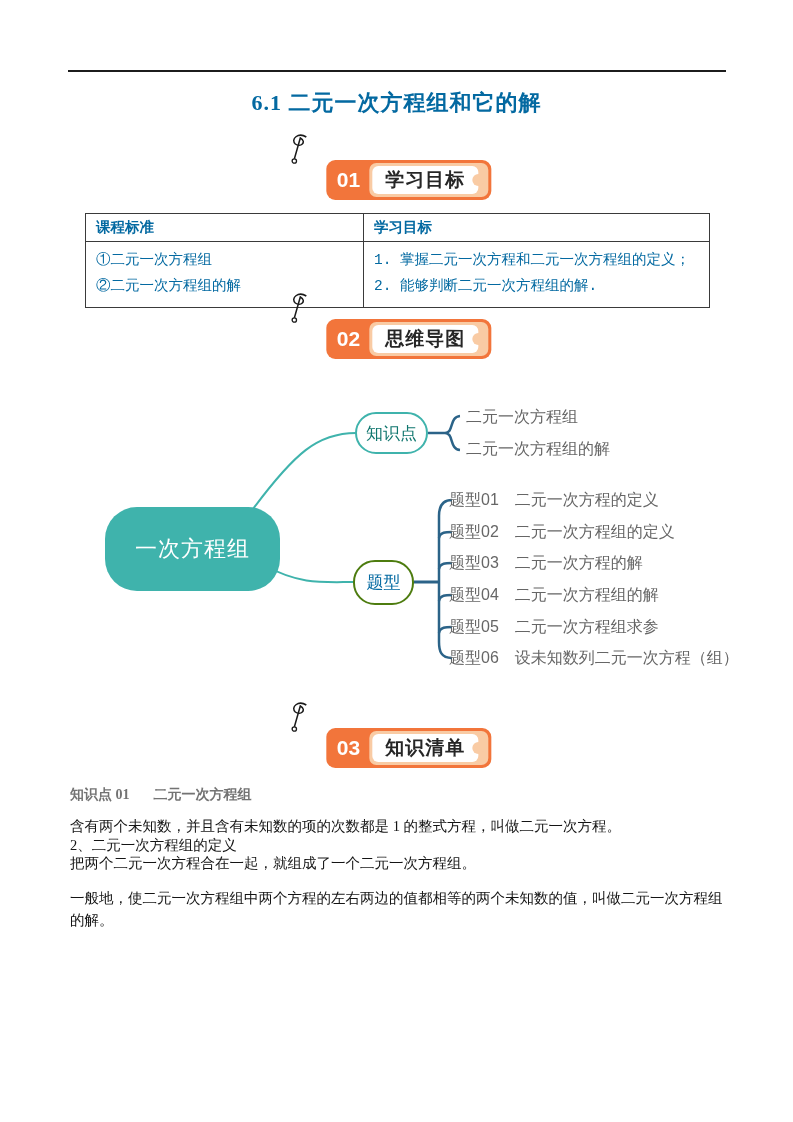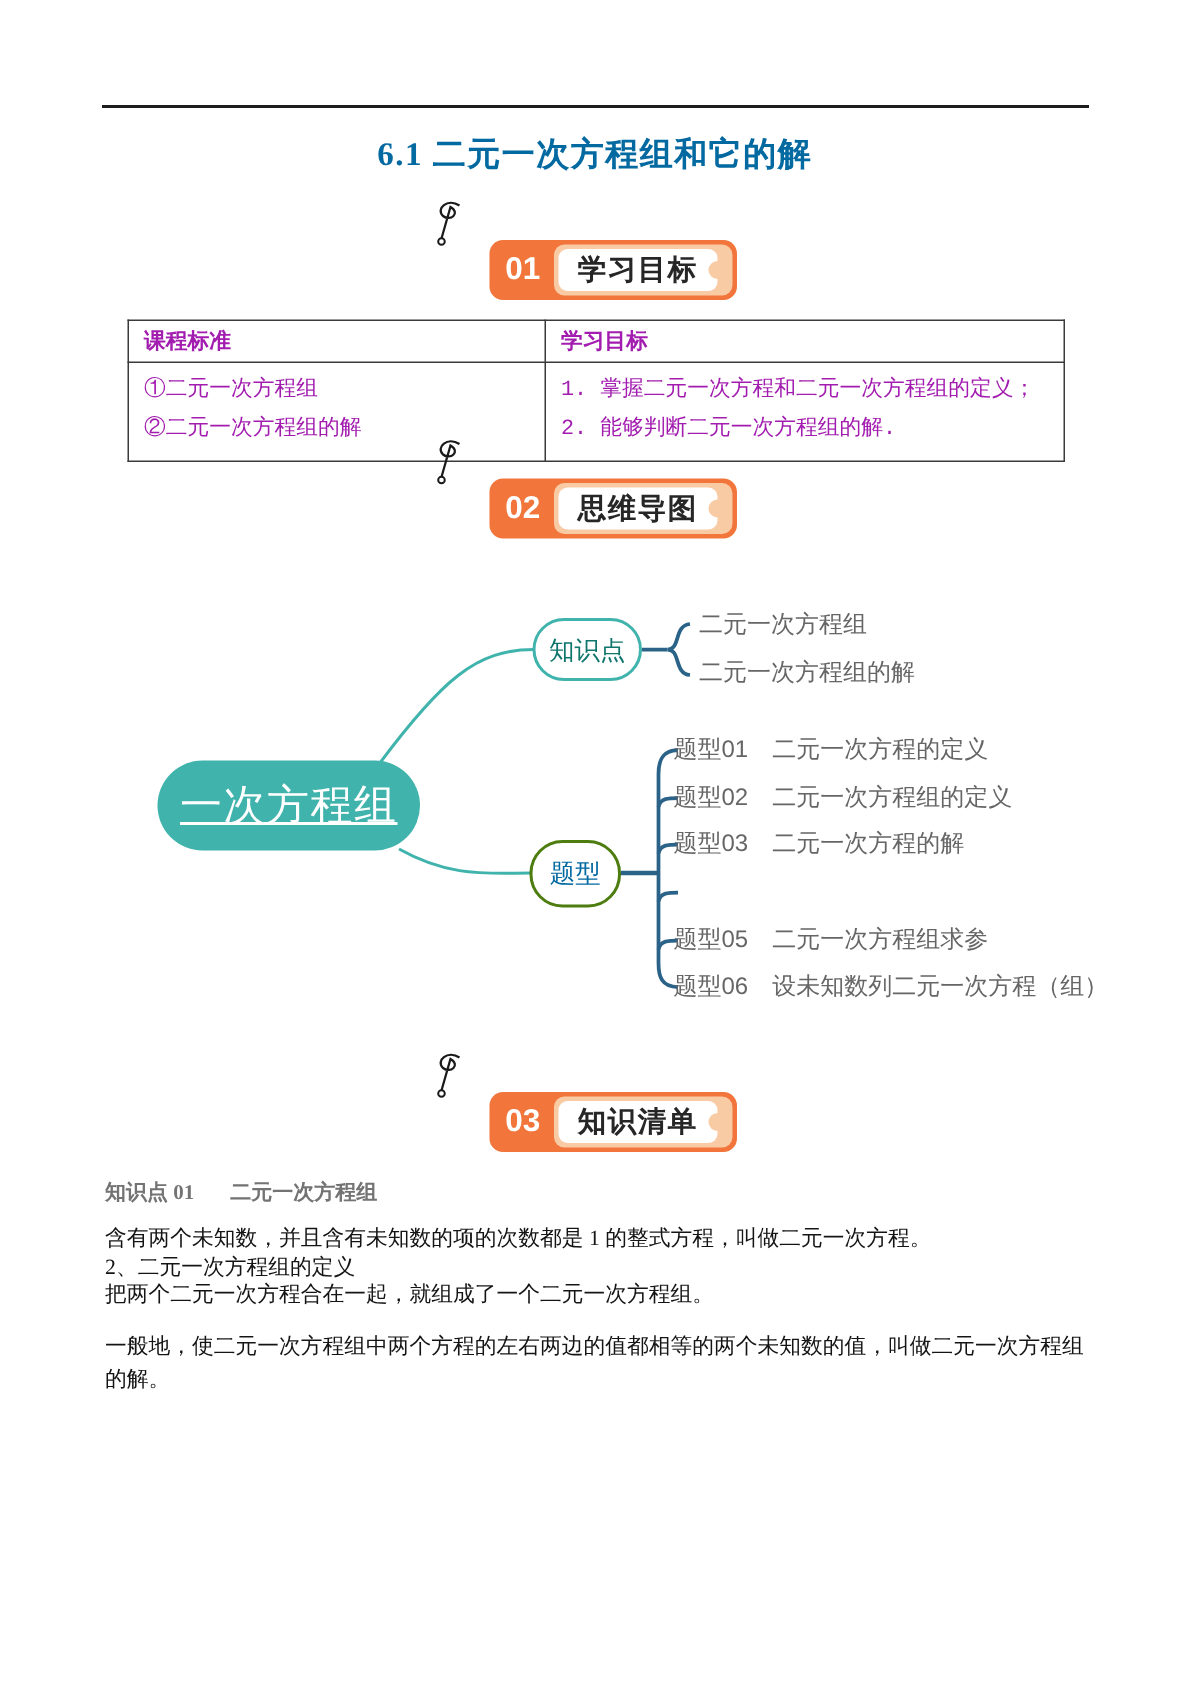--- a/index.html
+++ b/index.html
@@ -24,32 +24,32 @@
                      padding:3px 10px 3px 3px; display:flex; align-items:stretch; }
   .badge-label { background:#fff; border-radius:6px; padding:0 13px; display:flex; align-items:center;
                  font-weight:700; font-size:19px; color:#262626; letter-spacing:1px; }
   .badge-labelwrap::after { content:""; position:absolute; right:4px; top:50%;
                  transform:translateY(-50%); width:12px; height:12px; border-radius:50%;
                  background:#F9CBA4; }
 
   
   .obj-table { position:absolute; left:85px; top:213px; width:625px; border-collapse:collapse; }
   .obj-table th, .obj-table td { border:1.5px solid #3a3a3a; text-align:left; vertical-align:middle;
-                 font-size:14.5px; color:#a21caf; padding:4px 10px; }
+                 font-size:14.5px; color:#0369a1; padding:4px 10px; }
   .obj-table th { font-weight:700; height:27px; }
   .obj-table td { padding:5px 10px 8px 10px;font-family:Liberation Mono, monospace; }
   .cell-line { line-height:26px; }
 
   
   .mindmap { position:absolute; left:0; top:390px; width:793px; height:300px;
              font-family:"Liberation Sans","DejaVu Sans",sans-serif; }
   .mindmap svg { position:absolute; left:0; top:0; }
   .mm-node { position:absolute; display:flex; align-items:center; justify-content:center; }
-  .mm-root { left:105px; top:117px; width:175px; height:60px; border-radius:32px;
-             background:#3FB3AC; color:#fff; font-size:28px; letter-spacing:1px;text-decoration:underline; }
+  .mm-root { left:105px; top:117px; width:175px; height:84px; border-radius:32px;
+             background:#3FB3AC; color:#fff; font-size:22px; letter-spacing:1px; }
   .mm-zsd  { left:355px; top:22px;  width:73px; height:42px; border-radius:21px;
              background:#fff; border:2px solid #3FB3AC; color:#0f766e; font-size:17px; }
   .mm-tx   { left:353px; top:170px; width:61px; height:45px; border-radius:22px;
              background:#fff; border:2px solid #4d7c0f; color:#0369a1; font-size:17px; }
   .mm-leaf { position:absolute; transform:translateY(-50%); white-space:nowrap;
              font-size:16px; color:#666; }
   .mm-leaf.kn { left:466px; }
   .mm-leaf.tx { left:449px; }
 
   
@@ -137,20 +137,21 @@
     <div class="mm-node mm-root">一次方程组</div>
     <div class="mm-node mm-zsd">知识点</div>
     <div class="mm-node mm-tx">题型</div>
 
     <div class="mm-leaf kn" style="top:27px;">二元一次方程组</div>
     <div class="mm-leaf kn" style="top:59px;">二元一次方程组的解</div>
 
     <div class="mm-leaf tx" style="top:110px;">题型01　二元一次方程的定义</div>
     <div class="mm-leaf tx" style="top:142px;">题型02　二元一次方程组的定义</div>
     <div class="mm-leaf tx" style="top:173px;">题型03　二元一次方程的解</div>
+    <div class="mm-leaf tx" style="top:205px;">题型04　二元一次方程组的解</div>
     <div class="mm-leaf tx" style="top:237px;">题型05　二元一次方程组求参</div>
     <div class="mm-leaf tx" style="top:268px;">题型06　设未知数列二元一次方程（组）</div>
   </div>
 
   <div class="badge" style="top:728px;">
     <svg class="pin" width="24" height="34" viewBox="0 0 24 34">
       <path d="M18 4 C10 -1 2 6 7 11 C12 15 19 9 12 5 L6 26" fill="none" stroke="#1a1a1a" stroke-width="1.5"></path>
       <circle cx="6" cy="28" r="2.2" fill="#fff" stroke="#1a1a1a" stroke-width="1.3"></circle>
     </svg>
     <div class="badge-inner">

